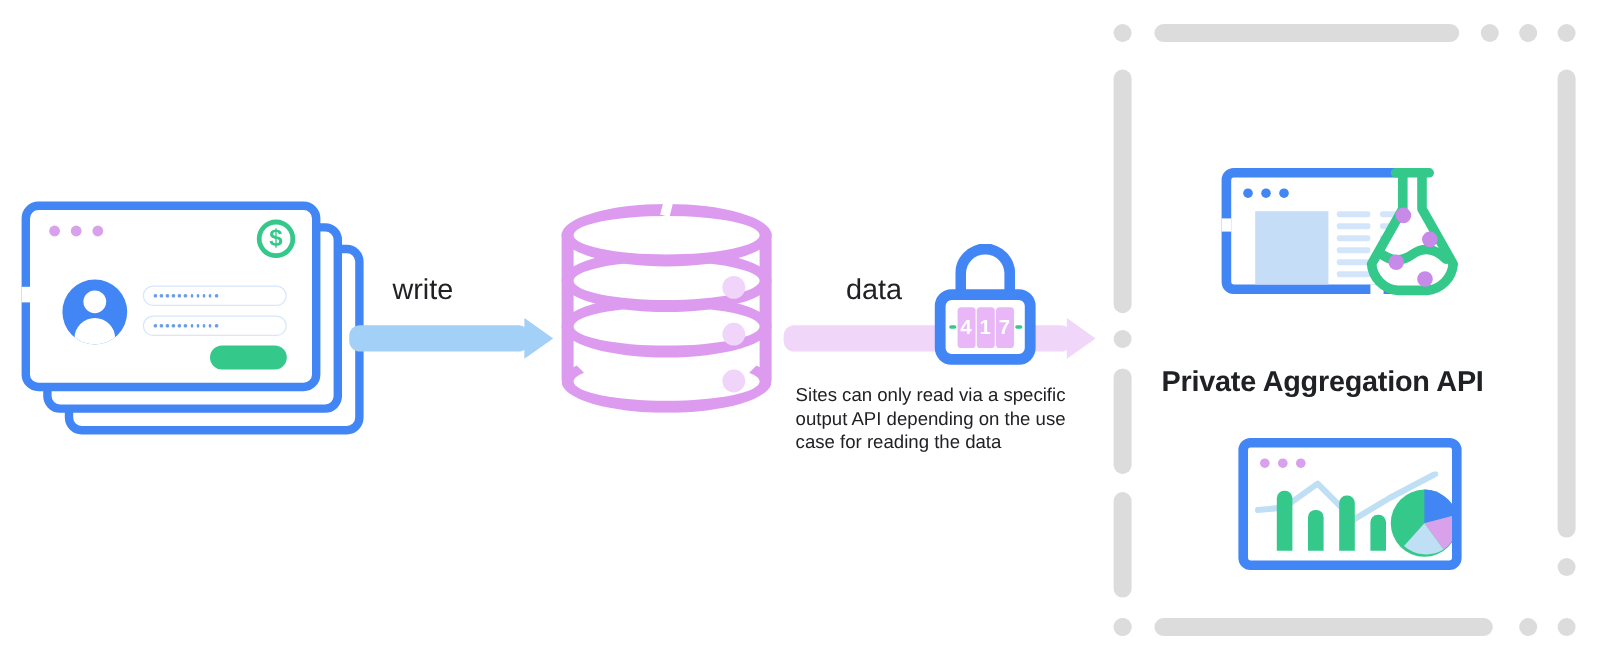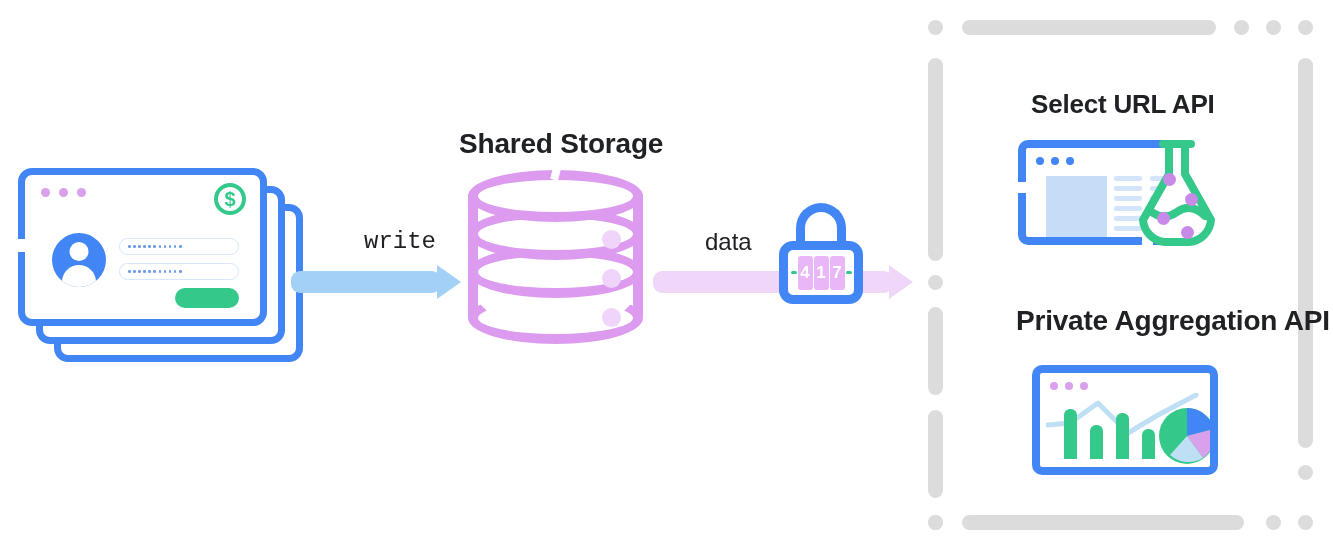--- a/index.html
+++ b/index.html
@@ -192,41 +192,41 @@
           <span class="fdot"></span>
           <span class="fdot"></span>
         <span class="fdot"></span>
           <span class="fdot"></span>
       </div>
       <div class="submit-btn"></div>
       <div class="card-notch"></div>
     </div>
   </div>
 
-  <div class="arrow-label" style="left:364px;top:228px;font-family:Liberation Mono, monospace;">write</div>
+  <div class="arrow-label" style="left:327px;top:228px;">write</div>
   <div class="arrow-shaft" style="left:291px;top:271px;width:150px;height:22px;background:#a3d0f7;"></div>
   <div class="arrow-head" style="left:437px;top:265px;border-left:24px solid #a3d0f7;"></div>
 
-  <div class="title" style="left:459px;top:128px;font-size:28px;">Shared Storage</div>
 
   <div id="cylinder">
     <div class="cyl-side"></div>
     <div class="cyl-bottom"></div>
     <div class="cyl-band" style="top:78px;"></div>
     <div class="cyl-dot" style="top:140px;"></div>
     <div class="cyl-band" style="top:40px;"></div>
     <div class="cyl-dot" style="top:101px;"></div>
     <div class="cyl-band" style="top:2px;"></div>
     <div class="cyl-dot" style="top:62px;"></div>
     <div class="cyl-gap"></div>
   </div>
 
   <div class="arrow-label" style="left:705px;top:228px;">data</div>
   <div class="arrow-shaft" style="left:653px;top:271px;width:240px;height:22px;background:#f0d6f8;"></div>
   <div class="arrow-head" style="left:889px;top:265px;border-left:24px solid #f0d6f8;"></div>
+  <div class="caption" style="left:663px;top:320px;width:240px;">Sites can only read via a specific output API depending on the use case for reading the data</div>
 
   <div id="lock">
     <div class="lock-shackle"></div>
     <div class="lock-body">
       <span class="dash"></span>
       <span class="dial">4</span>
       <span class="dial">1</span>
       <span class="dial">7</span>
       <span class="dash"></span>
     </div>
@@ -248,21 +248,20 @@
 
     <div class="seg" style="left:376px;top:48px;width:15px;height:390px;"></div>
     <div class="seg" style="left:376px;top:455px;width:15px;height:15px;border-radius:50%;"></div>
     <div class="seg" style="left:376px;top:505px;width:15px;height:15px;border-radius:50%;"></div>
 
     <div class="seg" style="left:6px;top:505px;width:15px;height:15px;border-radius:50%;"></div>
     <div class="seg" style="left:40px;top:505px;width:282px;height:15px;"></div>
     <div class="seg" style="left:344px;top:505px;width:15px;height:15px;border-radius:50%;"></div>
   </div>
 
-  <div class="title" style="left:1031px;top:89px;font-size:26px;">Select URL API</div>
 
   <div id="select-url-illus">
     <div class="win-frame">
       <div class="dots-row" style="left:10px;top:9px;gap:7px;">
         <span class="dot blue" style="width:8px;height:8px;"></span>
         <span class="dot blue" style="width:8px;height:8px;"></span>
         <span class="dot blue" style="width:8px;height:8px;"></span>
       </div>
       <div class="win-block"></div>
       <div class="lines-col" style="left:88px;top:28px;">
@@ -289,21 +288,21 @@
         <path d="M40 8 h28 M46 8 v30 L20 84 a24 24 0 0 0 22 22 h24 a24 24 0 0 0 22 -22 L62 38 V8" fill="#ffffff" stroke="#34c98a" stroke-width="8" stroke-linecap="round" stroke-linejoin="round"></path>
         <path d="M26 74 q14 12 28 2 q14 -10 28 4" fill="none" stroke="#34c98a" stroke-width="8" stroke-linecap="round"></path>
       </svg>
       <span class="flask-dot" style="left:40px;top:37px;"></span>
       <span class="flask-dot" style="left:62px;top:57px;"></span>
       <span class="flask-dot" style="left:34px;top:76px;"></span>
       <span class="flask-dot" style="left:58px;top:90px;"></span>
     </div>
   </div>
 
-  <div class="title" style="left:968px;top:305px;font-size:28px;margin-left:48px;">Private Aggregation API</div>
+  <div class="title" style="left:968px;top:305px;font-size:24px;">Private Aggregation API</div>
 
   <div id="agg-illus">
     <div class="agg-frame">
       <div class="dots-row" style="left:10px;top:9px;gap:7px;">
         <span class="dot purple" style="width:8px;height:8px;"></span>
         <span class="dot purple" style="width:8px;height:8px;"></span>
         <span class="dot purple" style="width:8px;height:8px;"></span>
       </div>
       <svg style="position:absolute;left:6px;top:20px;" width="164" height="46" viewBox="0 0 164 46" aria-hidden="true">
         <polyline points="2,32 24,30 52,10 82,40 112,22 150,2" fill="none" stroke="#bfdff5" stroke-width="5" stroke-linecap="round" stroke-linejoin="round"></polyline>

